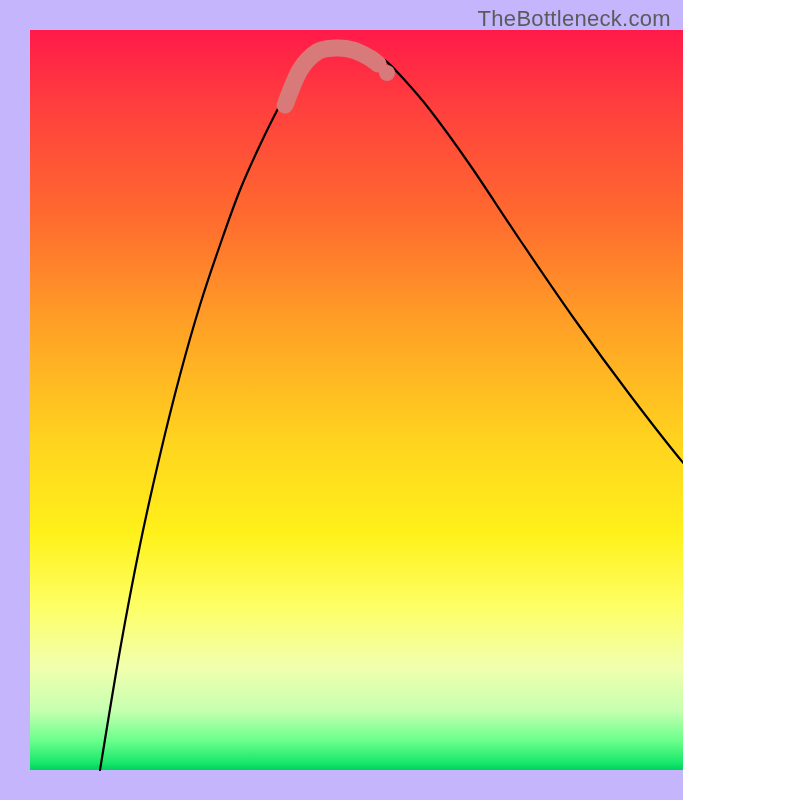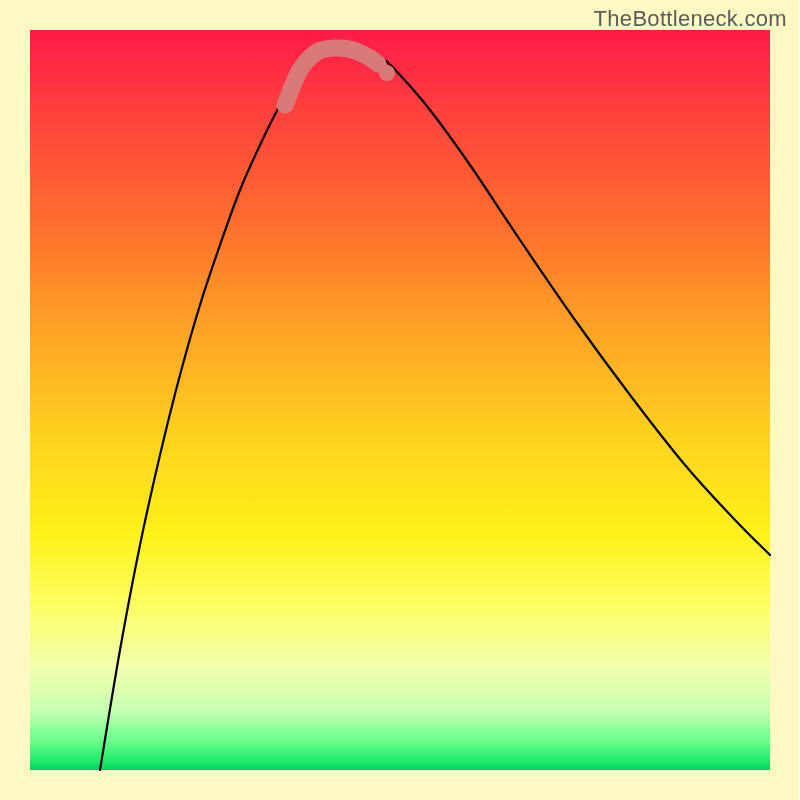--- a/index.html
+++ b/index.html
@@ -3,23 +3,23 @@
 <meta charset="utf-8">
 <style>
   body {
     margin: 0;
     padding: 0;
     background: #fff;
     font-family: Arial, Helvetica, sans-serif;
   }
   .stage {
     position: relative;
-    width: 799px;
+    width: 683px;
     height: 800px;
-    background: #fef9c3;
+    background: #c4b5fd;
     overflow: hidden;
   }
   .watermark {
     position: absolute;
     top: 6px;
     right: 12px;
     color: #5b5b5b;
     font-size: 22px;
     font-weight: 500;
     letter-spacing: 0.3px;

